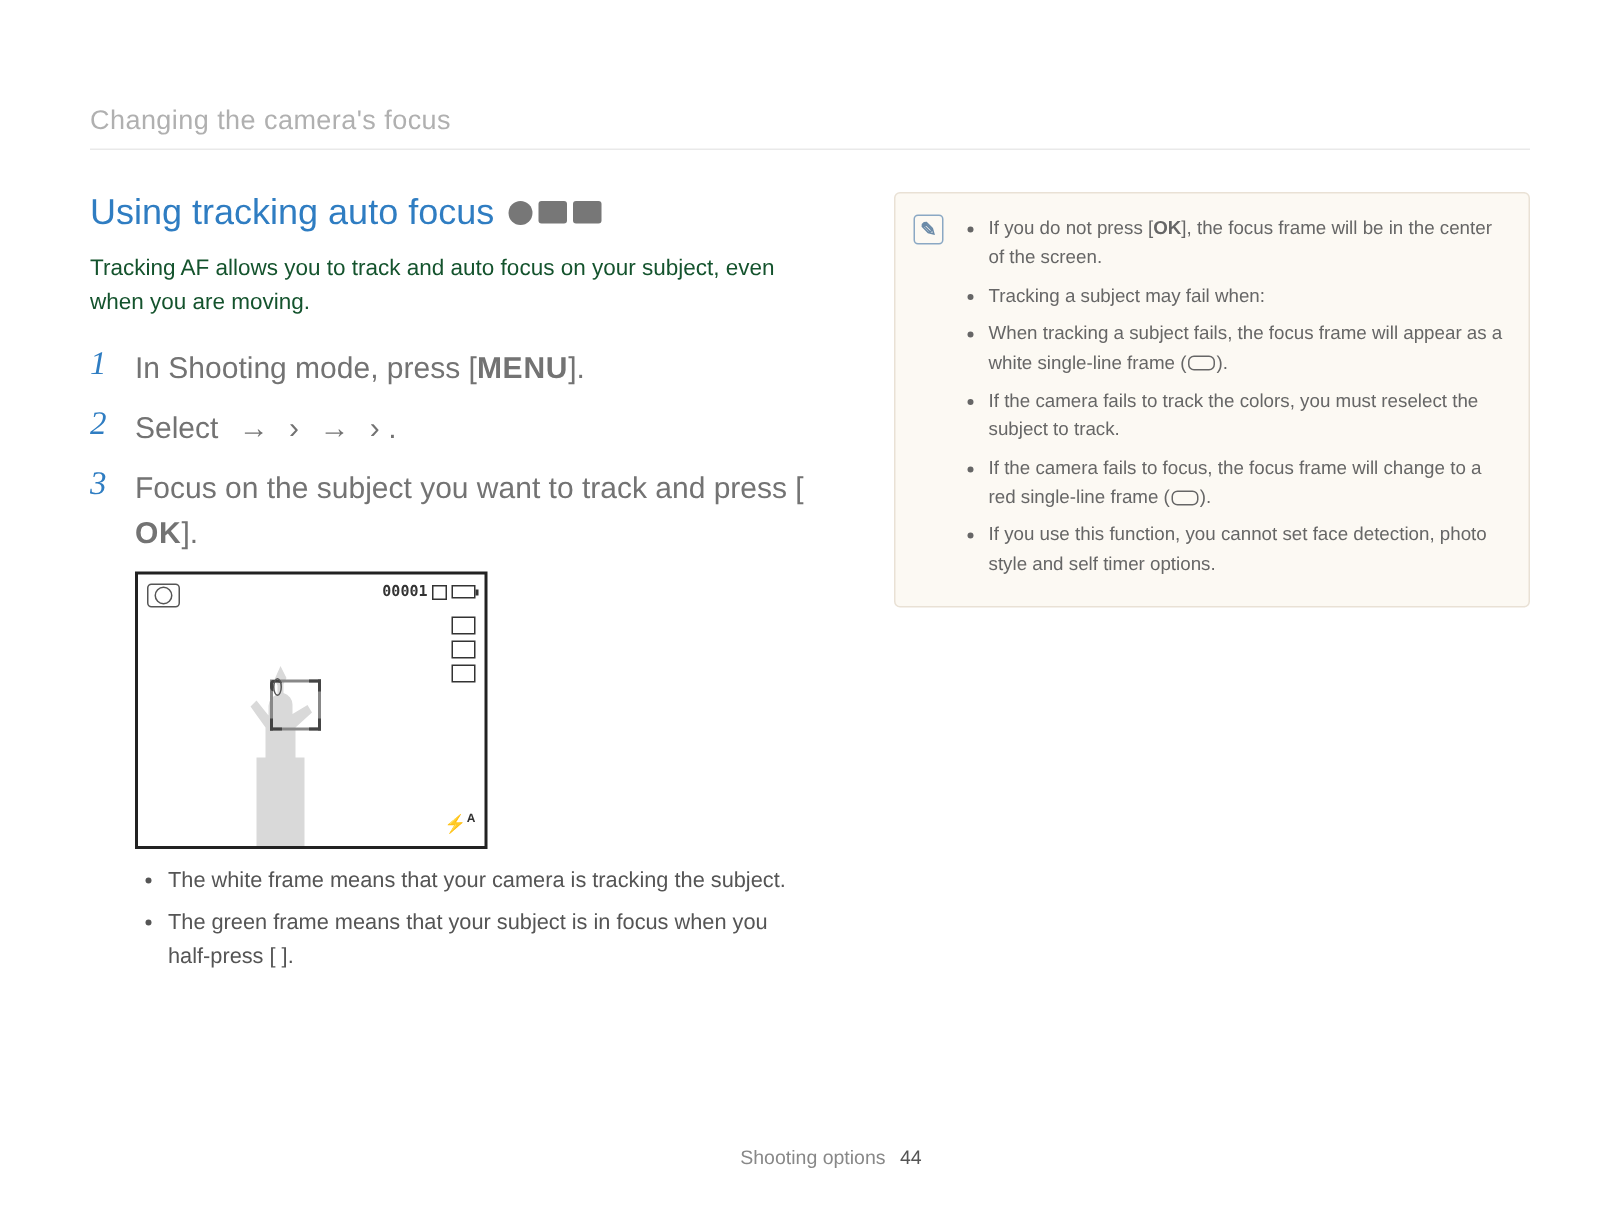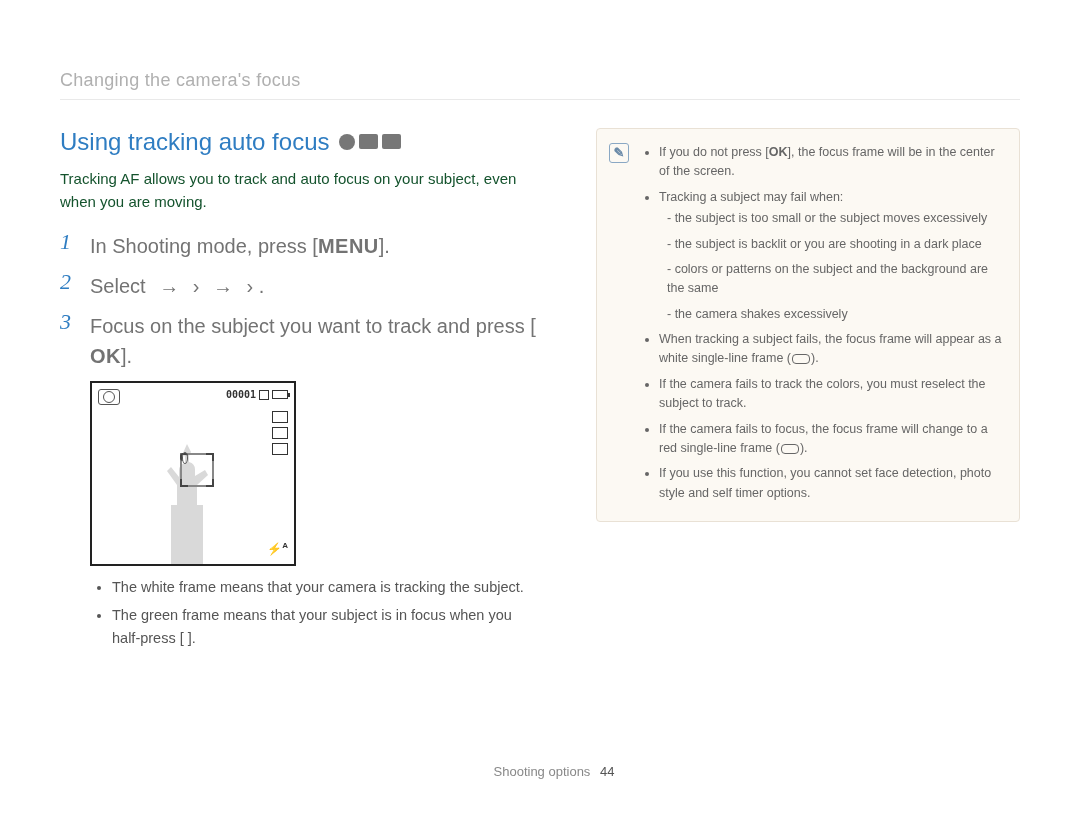--- a/index.html
+++ b/index.html
@@ -87,21 +87,21 @@
     padding-left: 22px;
     margin: 6px 0 10px 30px;
     font-size: 14px;
     color: #555;
     line-height: 1.5;
   }
   .sub-bullets li { margin-bottom: 4px; }
 
   
   .screen {
-    width: 206px;
+    width: 235px;
     height: 185px;
     border: 2px solid #222;
     margin: 4px 0 10px 30px;
     position: relative;
     background: #fff;
   }
   .screen .tl {
     position:absolute; top:6px; left:6px;
     width:22px; height:16px; border:1px solid #555; border-radius:3px;
     display:flex; align-items:center; justify-content:center;
@@ -261,26 +261,20 @@
 
   <div class="col-right">
     <div class="notebox">
       <div class="note-icon">✎</div>
       <ul>
         <li>
           <span>If you do not press [</span><b>OK</b><span>], the focus frame will be in the center of the screen.</span>
         </li>
         <li>
           <span>Tracking a subject may fail when:</span>
-          <ul>
-            <li>the subject is too small or the subject moves excessively</li>
-            <li>the subject is backlit or you are shooting in a dark place</li>
-            <li>colors or patterns on the subject and the background are the same</li>
-            <li>the camera shakes excessively</li>
-          </ul>
         </li>
         <li>
           <span>When tracking a subject fails, the focus frame will appear as a white single-line frame (</span><span class="frame-icon"></span><span>).</span>
         </li>
         <li>If the camera fails to track the colors, you must reselect the subject to track.</li>
         <li>
           <span>If the camera fails to focus, the focus frame will change to a red single-line frame (</span><span class="frame-icon"></span><span>).</span>
         </li>
         <li>If you use this function, you cannot set face detection, photo style and self timer options.</li>
       </ul>

